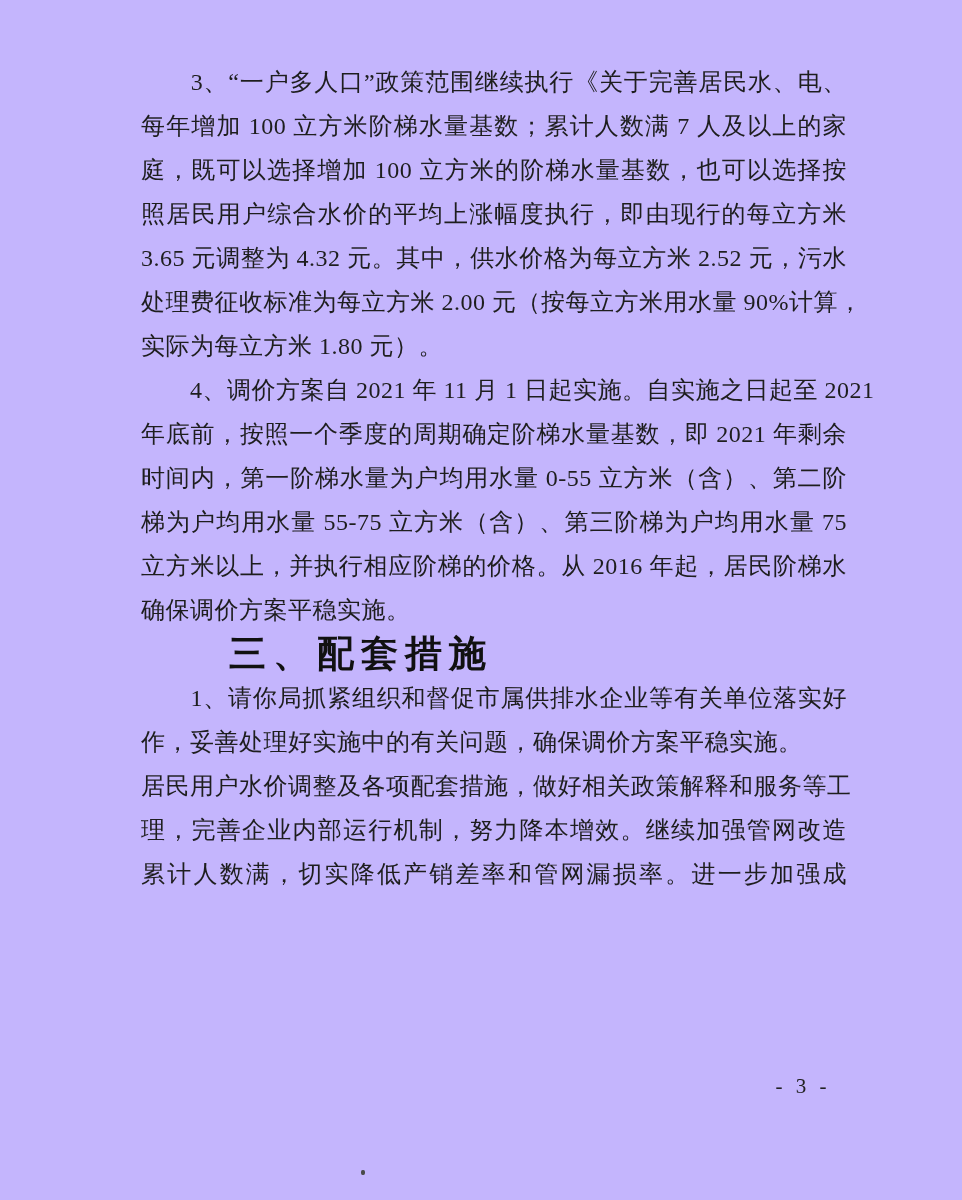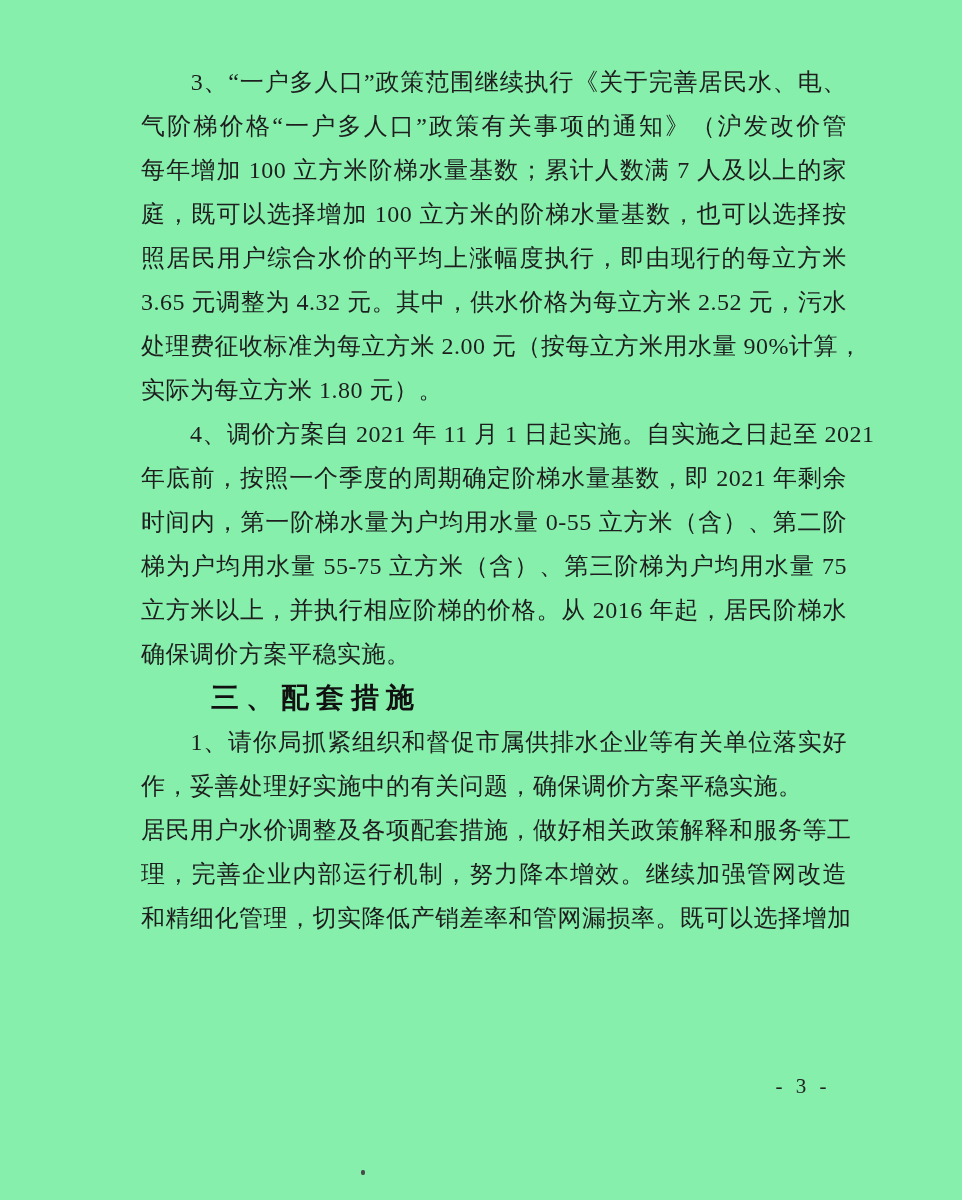--- a/index.html
+++ b/index.html
@@ -1,20 +1,20 @@
 <!DOCTYPE html>
 <html lang="zh"><head>
 <meta charset="utf-8">
 <style>
   html, body { margin: 0; padding: 0; }
   .page {
     position: relative;
     width: 962px;
     height: 1200px;
-    background: #86efac;
+    background: #c4b5fd;
     color: #1e1e1e;
     font-family: "Liberation Serif", "DejaVu Serif", serif;
     overflow: hidden;
   }
   .doc {
     position: absolute;
     left: 141px;
     top: 60px;
     width: 706px;
   }
@@ -27,21 +27,21 @@
     letter-spacing: 0.5px;
   }
   
   .line.fill {
     text-align: justify;
     text-align-last: justify;
   }
   .para.heading .line {
     font-family: "Liberation Sans", "DejaVu Sans", sans-serif;
     font-weight: 700;
-    font-size: 28px;
+    font-size: 37px;
     letter-spacing: 7px;
     color: #111;
   }
   .pageno {
     position: absolute;
     left: 768px;
     top: 1074px;
     width: 70px;
     text-align: center;
     font-size: 21px;
@@ -61,21 +61,20 @@
 </style>
 </head>
 <body>
 
 <div class="page">
 
   <div class="doc">
 
     <div class="para body">
         <div class="line fill">　　3、“一户多人口”政策范围继续执行《关于完善居民水、电、</div>
-        <div class="line fill">气阶梯价格“一户多人口”政策有关事项的通知》（沪发改价管</div>
         <div class="line fill">每年增加 100 立方米阶梯水量基数；累计人数满 7 人及以上的家</div>
         <div class="line fill">庭，既可以选择增加 100 立方米的阶梯水量基数，也可以选择按</div>
         <div class="line fill">照居民用户综合水价的平均上涨幅度执行，即由现行的每立方米</div>
         <div class="line fill">3.65 元调整为 4.32 元。其中，供水价格为每立方米 2.52 元，污水</div>
         <div class="line fill">处理费征收标准为每立方米 2.00 元（按每立方米用水量 90%计算，</div>
         <div class="line">实际为每立方米 1.80 元）。</div>
       </div>
 
     <div class="para body">
         <div class="line fill">　　4、调价方案自 2021 年 11 月 1 日起实施。自实施之日起至 2021</div>
@@ -91,21 +90,21 @@
       </div>
 
     <div class="para body">
         <div class="line fill">　　1、请你局抓紧组织和督促市属供排水企业等有关单位落实好</div>
         <div class="line">作，妥善处理好实施中的有关问题，确保调价方案平稳实施。</div>
         <div class="line fill">居民用户水价调整及各项配套措施，做好相关政策解释和服务等工</div>
       </div>
 
     <div class="para body">
         <div class="line fill">理，完善企业内部运行机制，努力降本增效。继续加强管网改造</div>
-        <div class="line fill">和精细化管理，切实降低产销差率和管网漏损率。既可以选择增加</div>
+        <div class="line fill">累计人数满，切实降低产销差率和管网漏损率。进一步加强成</div>
       </div>
 
   </div>
 
   <div class="pageno">- 3 -</div>
 
   <div class="speck"></div>
 
 </div>
 

